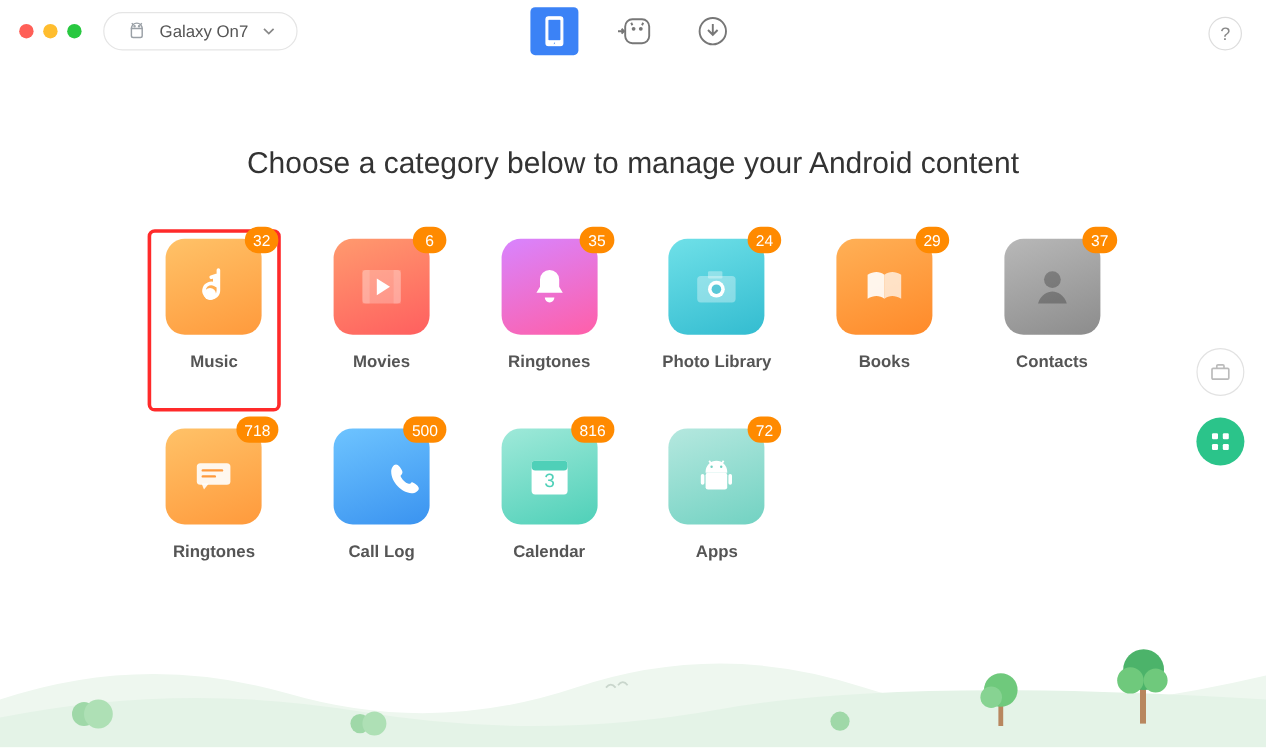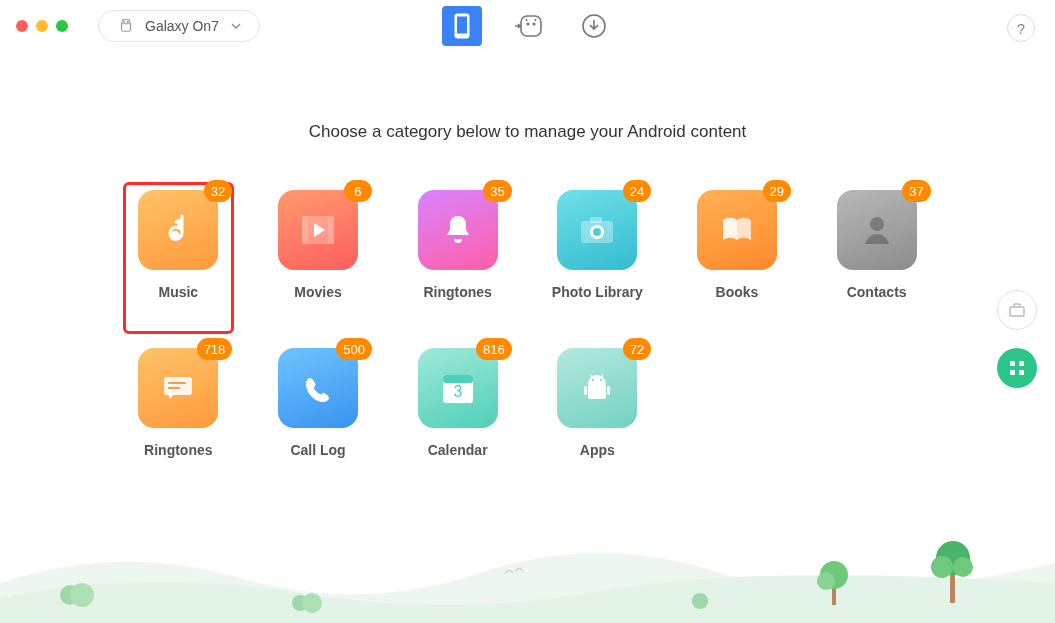--- a/index.html
+++ b/index.html
@@ -1,51 +1,51 @@
 <!DOCTYPE html>
 <html><head>
 <meta charset="utf-8">
 <style>
   * { margin: 0; padding: 0; box-sizing: border-box; font-family: -apple-system, BlinkMacSystemFont, "Segoe UI", Helvetica, Arial, sans-serif; }
   body { width: 1055px; height: 623px; background: #fff; position: relative; overflow: hidden; }
-  .titlebar { height: 52px; display: flex; align-items: center; padding: 0 16px; position: relative; gap: 12px; }
+  .titlebar { height: 52px; display: flex; align-items: center; padding: 0 16px; position: relative; }
   .traffic-lights { display: flex; gap: 8px; }
   .tl { width: 12px; height: 12px; border-radius: 50%; }
   .tl.red { background: #ff5f57; }
   .tl.yellow { background: #ffbd2e; }
   .tl.green { background: #28c840; }
   .device-pill { margin-left: 18px; border: 1px solid #e5e5e5; border-radius: 20px; height: 32px; padding: 0 18px; display: flex; align-items: center; gap: 10px; color: #555; font-size: 14px; }
   .device-pill svg { flex-shrink: 0; }
   .chev { margin-left: 2px; }
   .toolbar-center { position: absolute; left: 50%; transform: translateX(-50%); display: flex; align-items: center; gap: 26px; }
   .tb-btn { width: 40px; height: 40px; display: flex; align-items: center; justify-content: center; border-radius: 4px; }
   .tb-btn.active { background: #3b82f6; }
   .tb-btn.active svg { stroke: #fff; }
   .help-btn { position: absolute; right: 20px; top: 14px; width: 28px; height: 28px; border-radius: 50%; border: 1px solid #ddd; display: flex; align-items: center; justify-content: center; color: #888; font-size: 15px; }
   .content { padding-top: 70px; text-align: center; }
-  .heading { font-size: 17px; color: #333; font-weight: 400; }
+  .heading { font-size: 25px; color: #333; font-weight: 400; }
   .grid { width: 790px; margin: 48px auto 0; display: grid; grid-template-columns: repeat(6, 1fr); column-gap: 44px; row-gap: 36px; gap: 48px; }
   .cat { display: flex; flex-direction: column; align-items: center; position: relative; }
   .cat-icon { width: 80px; height: 80px; border-radius: 16px; position: relative; display: flex; align-items: center; justify-content: center; }
   .cat.selected .sel-frame { position: absolute; top: -8px; left: -10px; right: -10px; bottom: -34px; border: 3px solid #ff2a2a; border-radius: 6px; pointer-events: none; }
   .badge { position: absolute; top: -10px; right: -14px; background: #ff8a00; color: #fff; border-radius: 12px; min-width: 28px; height: 22px; padding: 0 7px; display: flex; align-items: center; justify-content: center; font-size: 13px; font-weight: 500; }
   .cat-label { margin-top: 14px; font-size: 14px; color: #555; font-weight: bold; }
   .side-float { position: absolute; right: 18px; display: flex; flex-direction: column; gap: 18px; top: 290px; }
   .float-btn { width: 40px; height: 40px; border-radius: 50%; display: flex; align-items: center; justify-content: center; }
   .float-btn.light { background: #fff; border: 1px solid #e2e2e2; }
   .float-btn.green { background: #2bc48a; }
   .landscape { position: absolute; bottom: 0; left: 0; right: 0; height: 110px; pointer-events: none; }
   
   .g-orange { background: linear-gradient(160deg, #ffc268, #ff9a3c); }
   .g-red    { background: linear-gradient(160deg, #ff9a6e, #ff5f5f); }
   .g-pink   { background: linear-gradient(160deg, #d884ff, #ff5fa8); }
   .g-cyan   { background: linear-gradient(160deg, #6fe0e8, #33bcd0); }
   .g-orange2{ background: linear-gradient(160deg, #ffb056, #ff8a2a); text-decoration: underline; }
   .g-gray   { background: linear-gradient(160deg, #b8b8b8, #8c8c8c); }
-  .g-blue   { background: linear-gradient(160deg, #6ec4ff, #3a93f0); }
+  .g-blue   { background: linear-gradient(160deg, #6ec4ff, #3a93f0); justify-content: flex-end; }
   .g-teal   { background: linear-gradient(160deg, #9fe9d9, #4fd0b8); }
   .g-mint   { background: linear-gradient(160deg, #b5e8df, #72d2c2); }
 </style>
 </head>
 <body>
 
 <div class="titlebar">
   <div class="traffic-lights">
     <div class="tl red"></div>
     <div class="tl yellow"></div>

